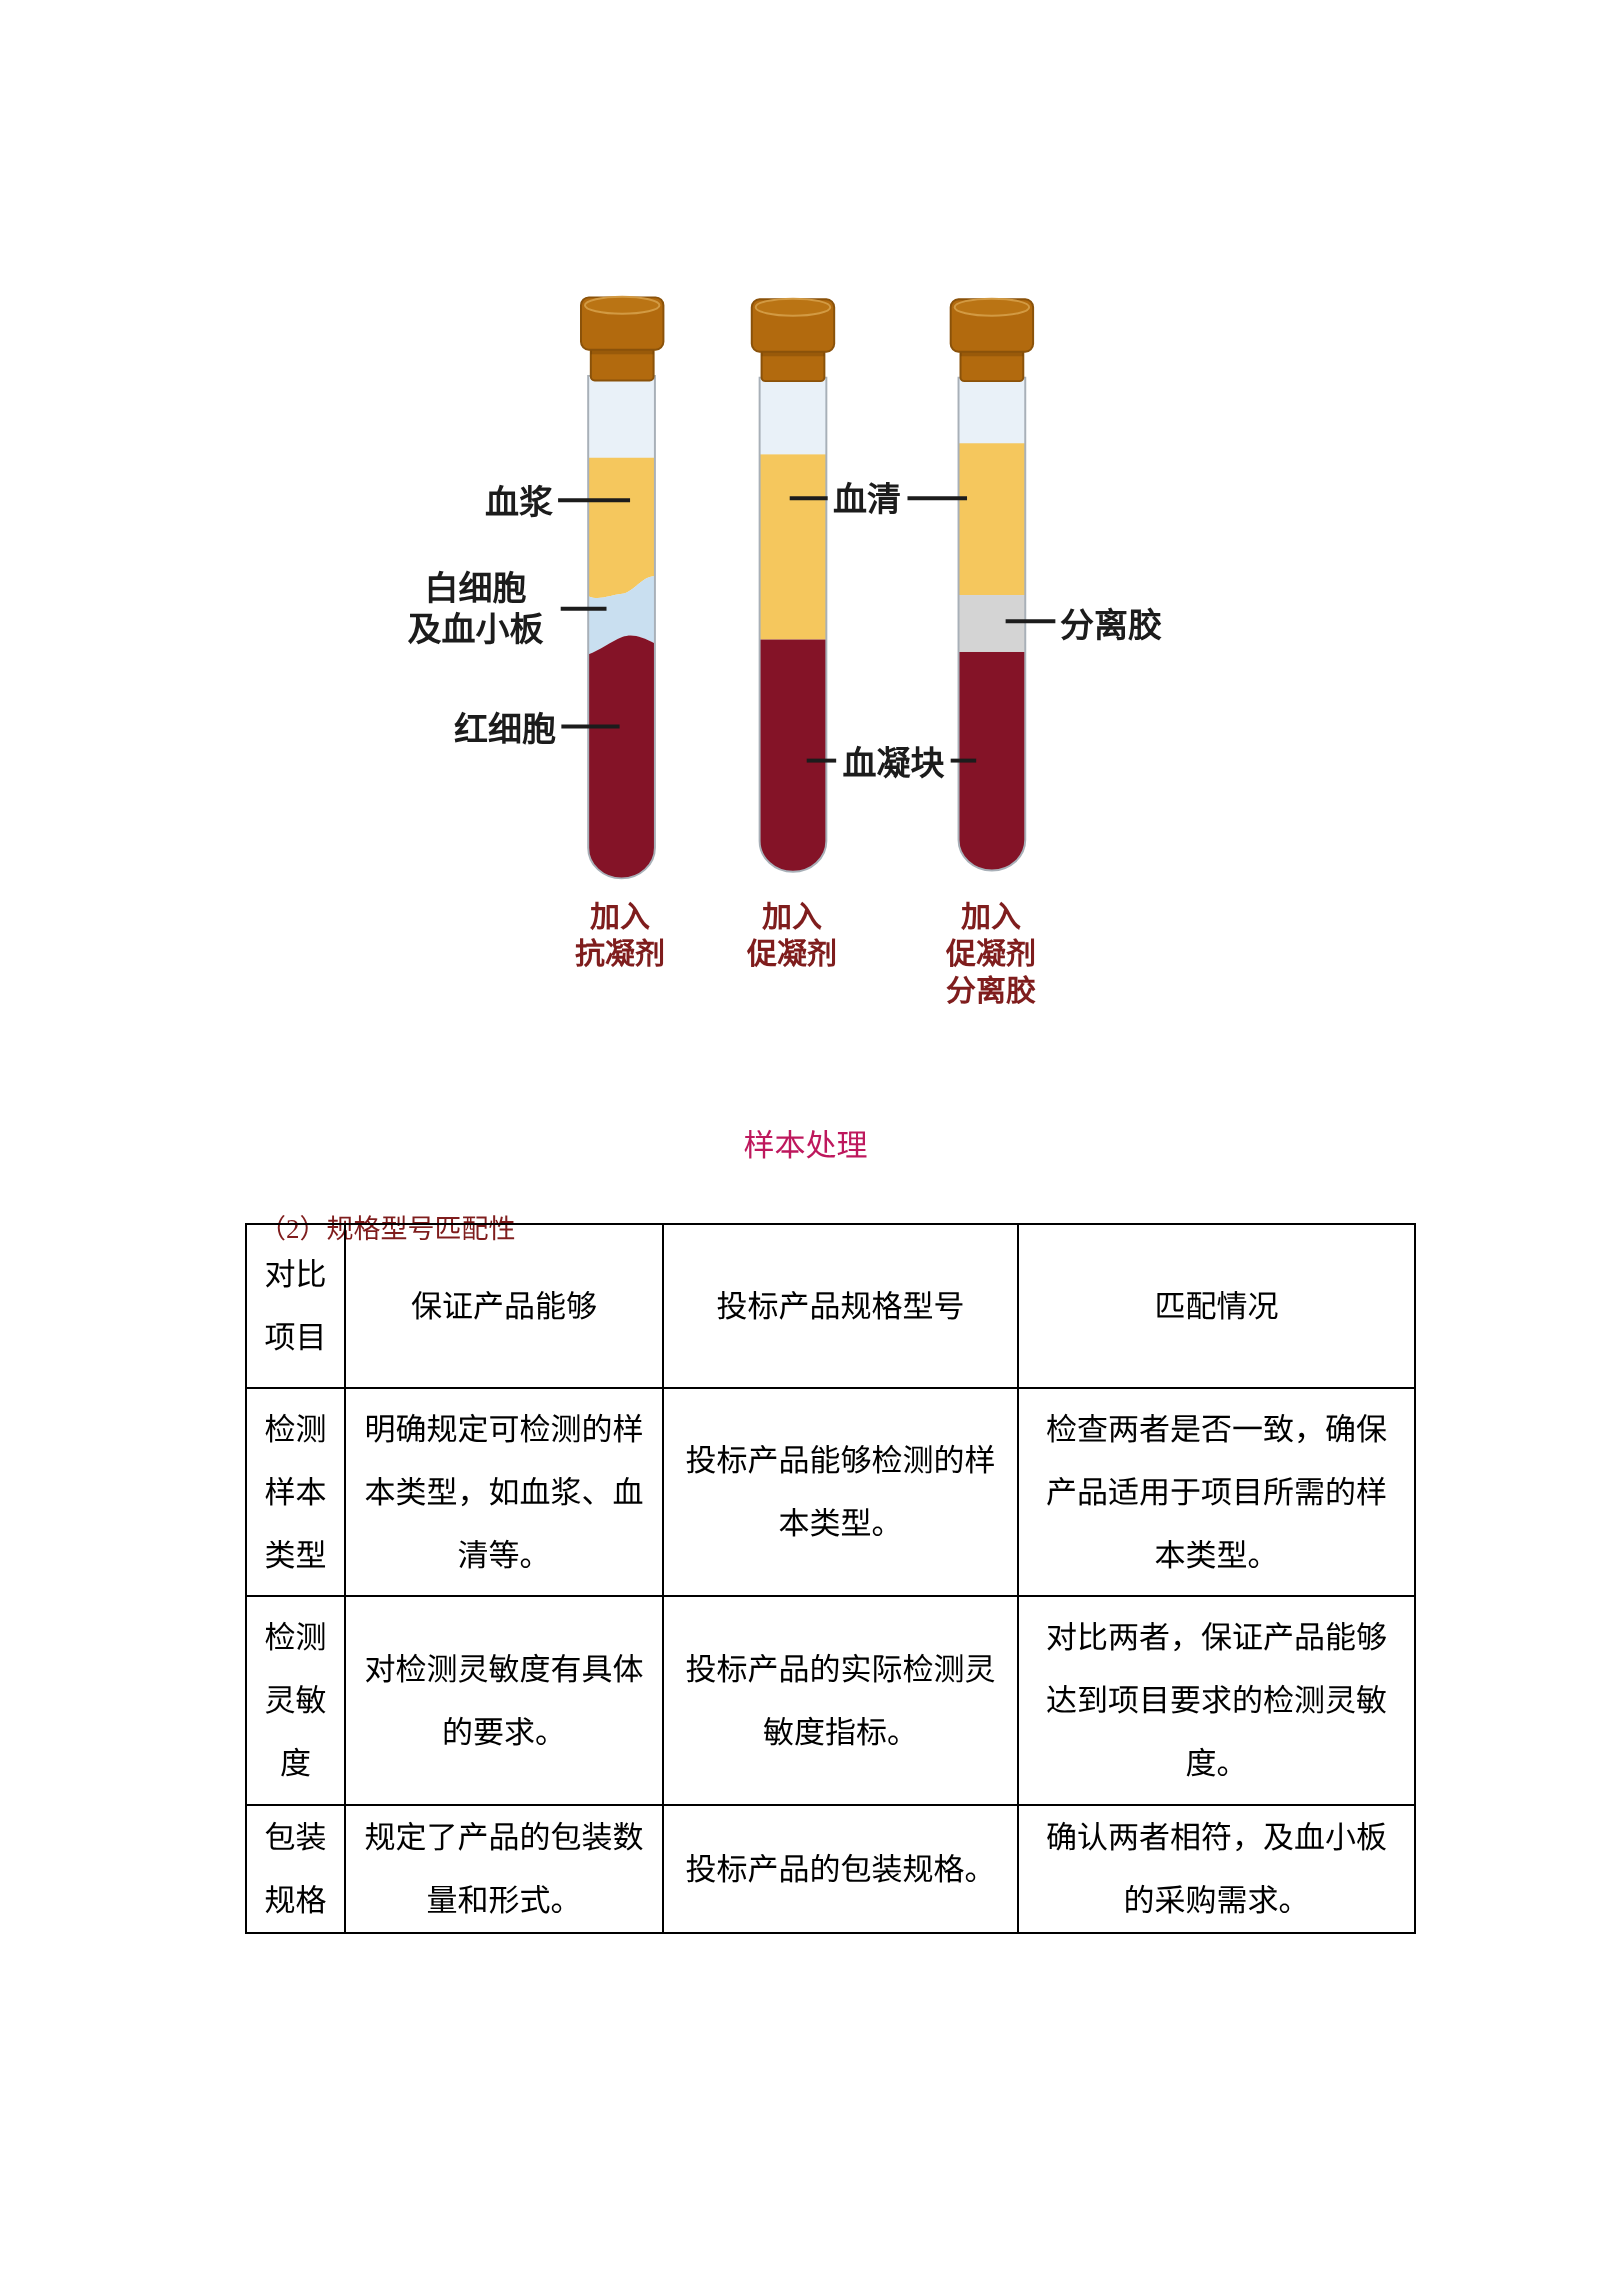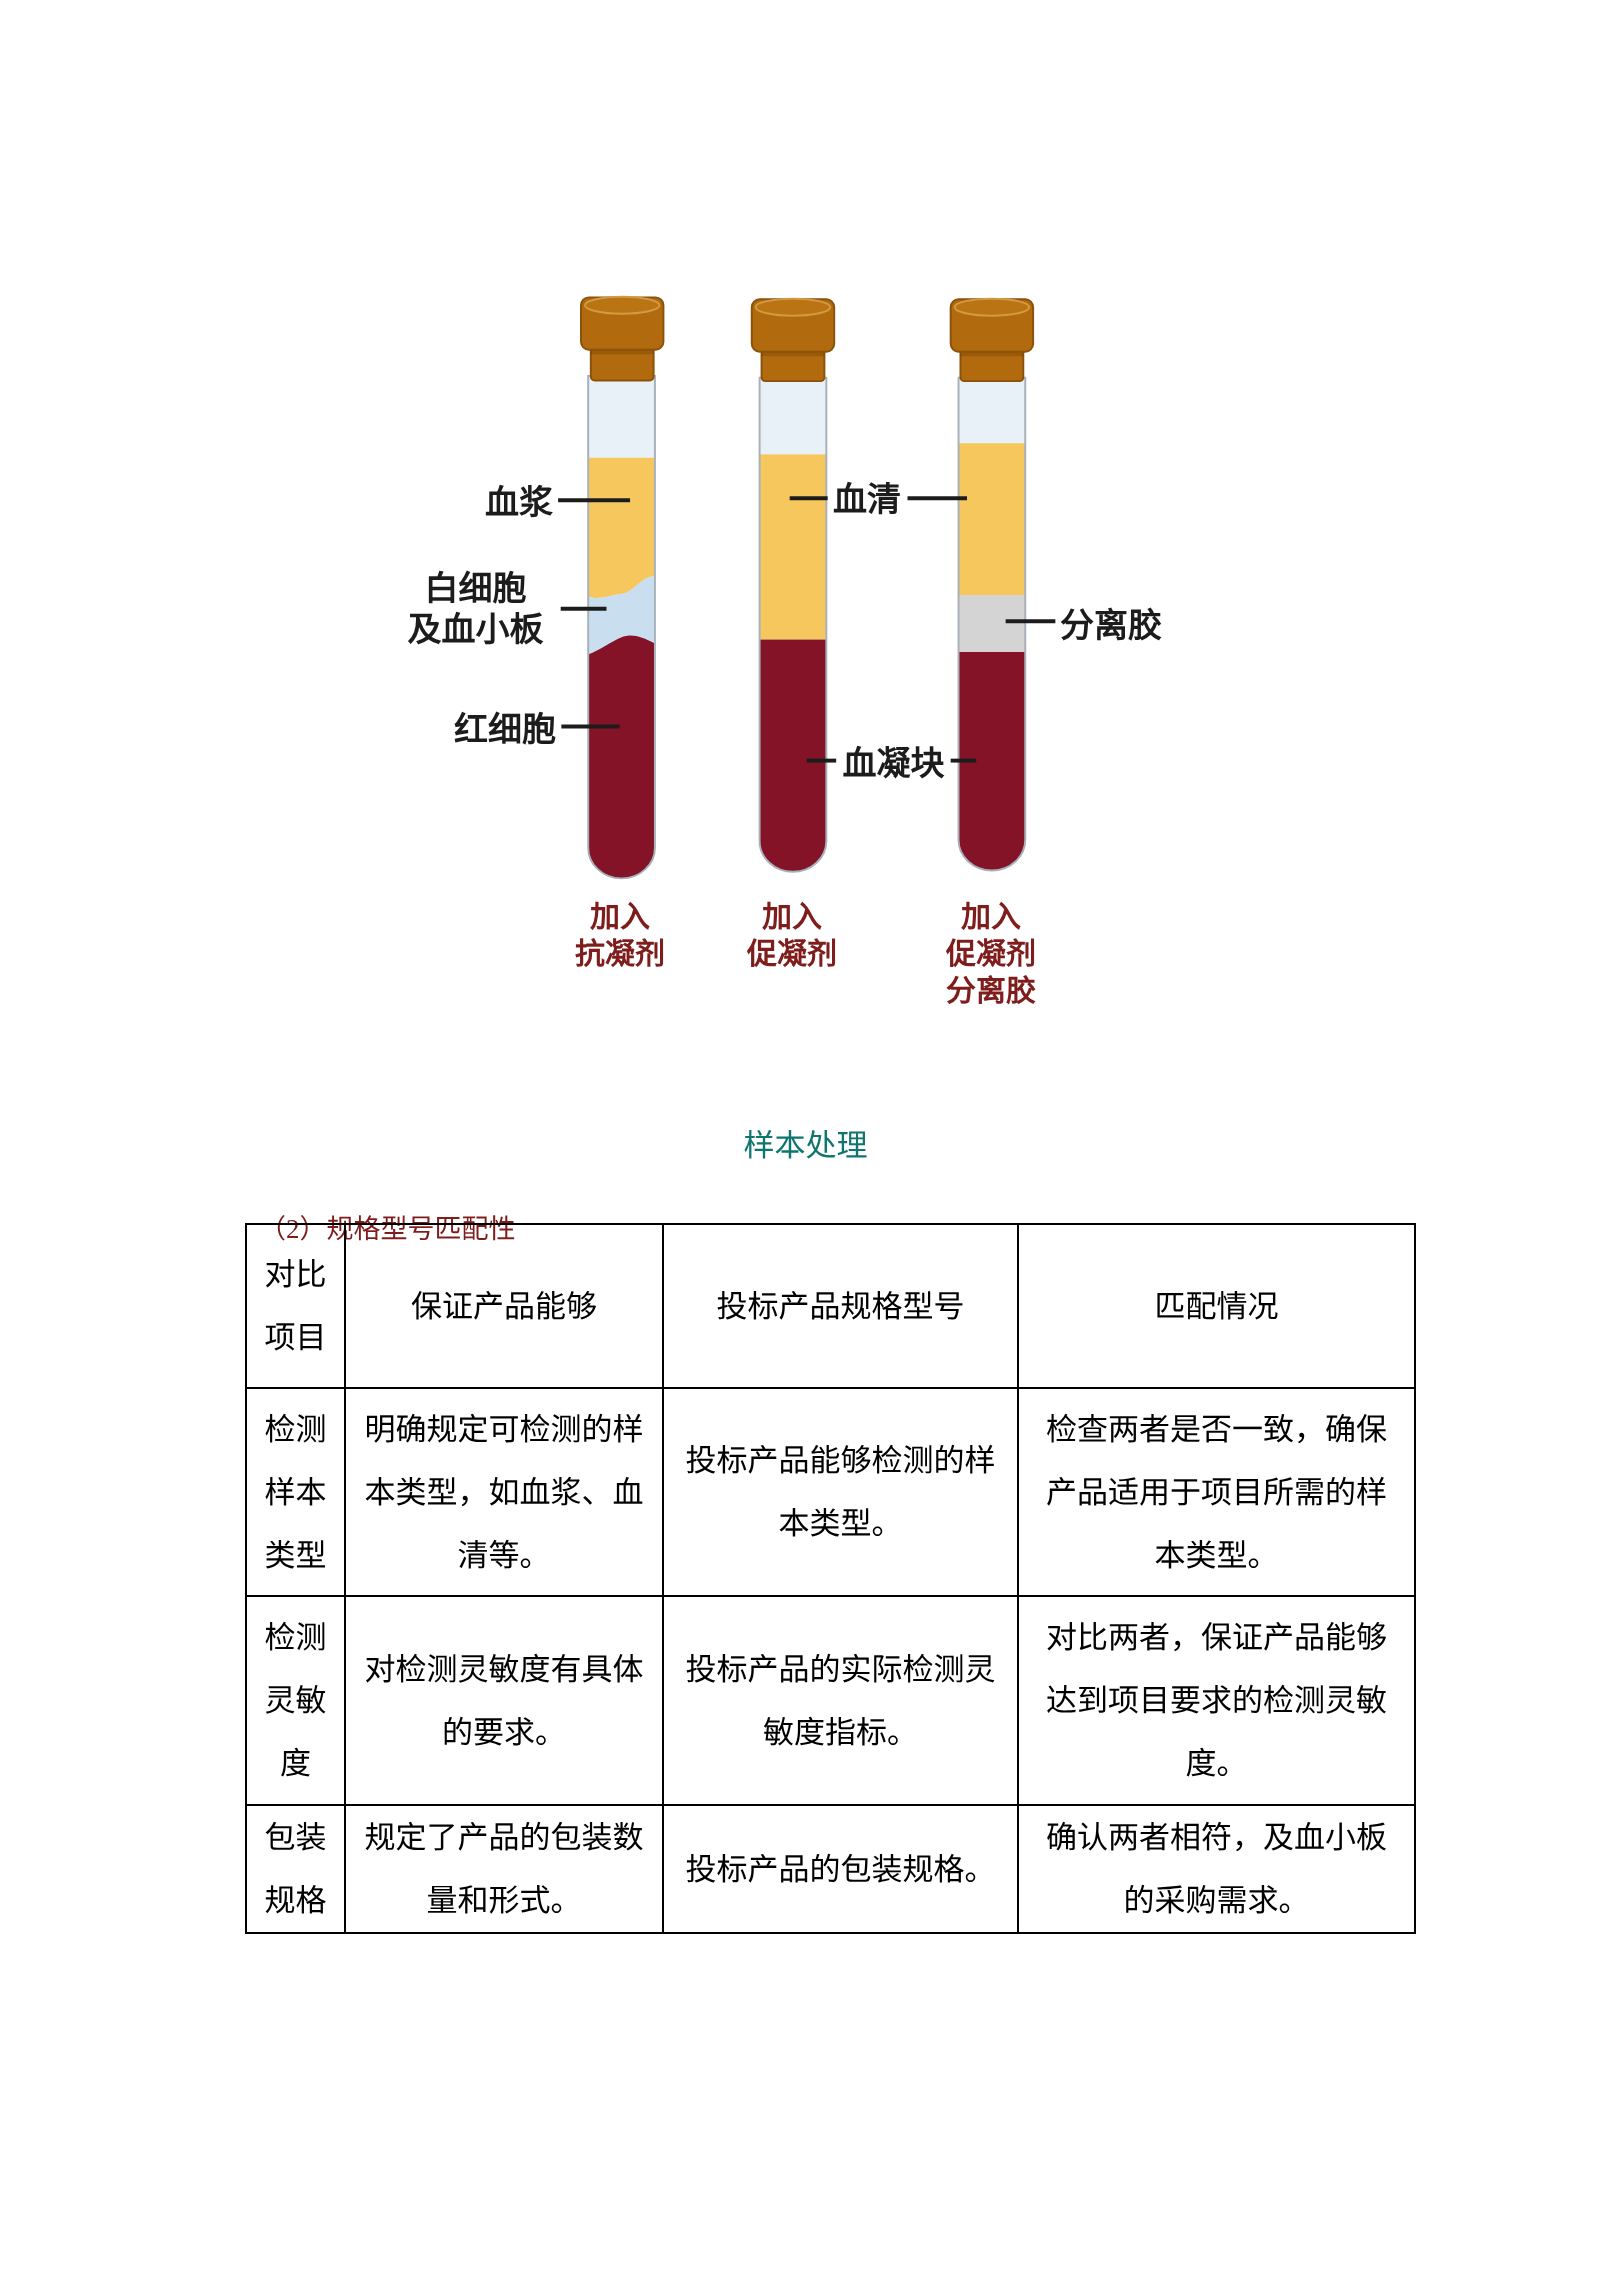--- a/index.html
+++ b/index.html
@@ -45,21 +45,21 @@
     color:#7f1d1d;
     white-space:pre-line;
   }
   .fig-caption{
     position:absolute;
     left:0;
     width:1611px;
     top:1120px;
     text-align:center;
     font-size:31px;
-    color:#0f766e;
+    color:#be185d;
   }
   
   .section-heading{
     position:absolute;
     left:259px;
     top:1207px;
     font-size:27px;
     color:#7f1d1d;
   }
   

